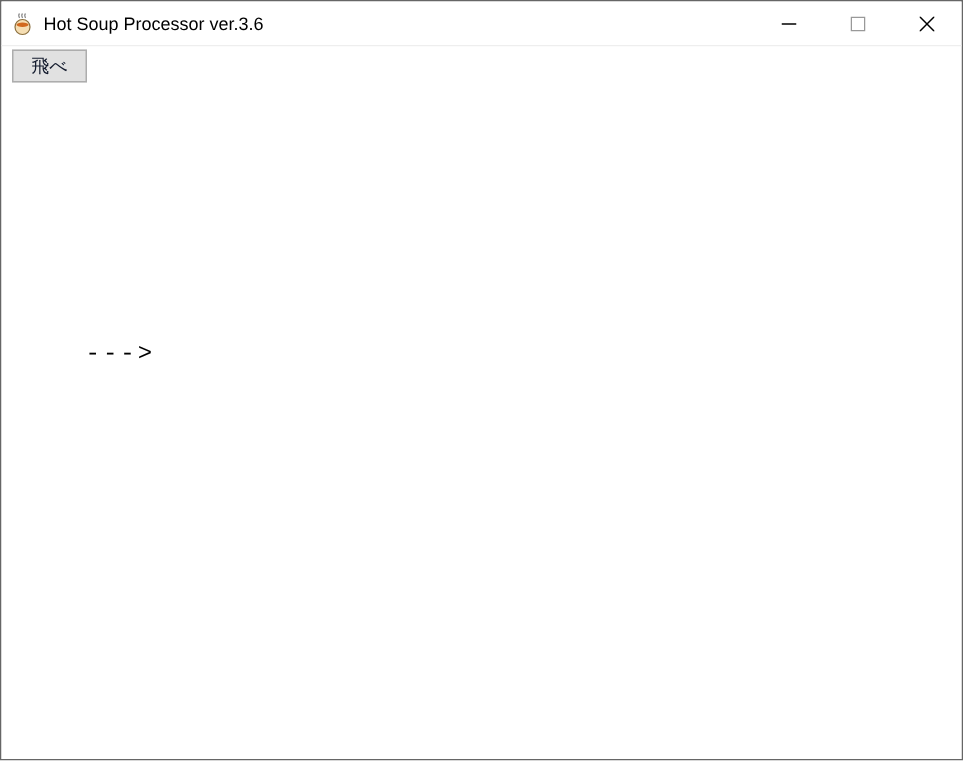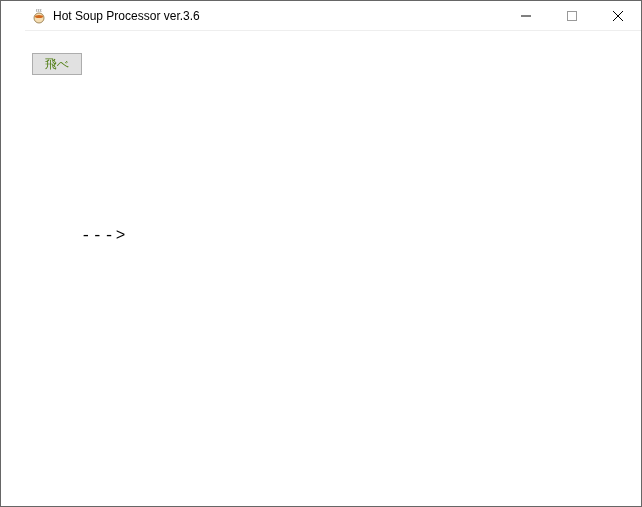--- a/index.html
+++ b/index.html
@@ -14,21 +14,20 @@
       height: 507px;
       overflow: hidden;
     }
     .window {
       width: 642px;
       height: 507px;
       border: 1px solid #666;
       background: #fff;
       display: flex;
       flex-direction: column;
-      padding-left: 24px;
     }
     .titlebar {
       height: 30px;
       background: #fff;
       display: flex;
       align-items: center;
       padding-left: 6px;
       border-bottom: 1px solid #eee;
     }
     .app-icon {
@@ -74,22 +73,21 @@
       width: 50px;
       height: 22px;
       background: #e1e1e1;
       border: 1px solid #adadad;
       font-size: 12px;
       font-family: Liberation Serif, serif;
       cursor: pointer;
       display: flex;
       align-items: center;
       justify-content: center;
-      color: #4d7c0f;
-      margin-top: 20px;
+      color: #0f172a;
     }
     .arrow-text {
       position: absolute;
       top: 196px;
       left: 56px;
       font-family: "MS Gothic", "Courier New", monospace;
       font-size: 16px;
       letter-spacing: 2px;
       color: #000;
       white-space: pre;

